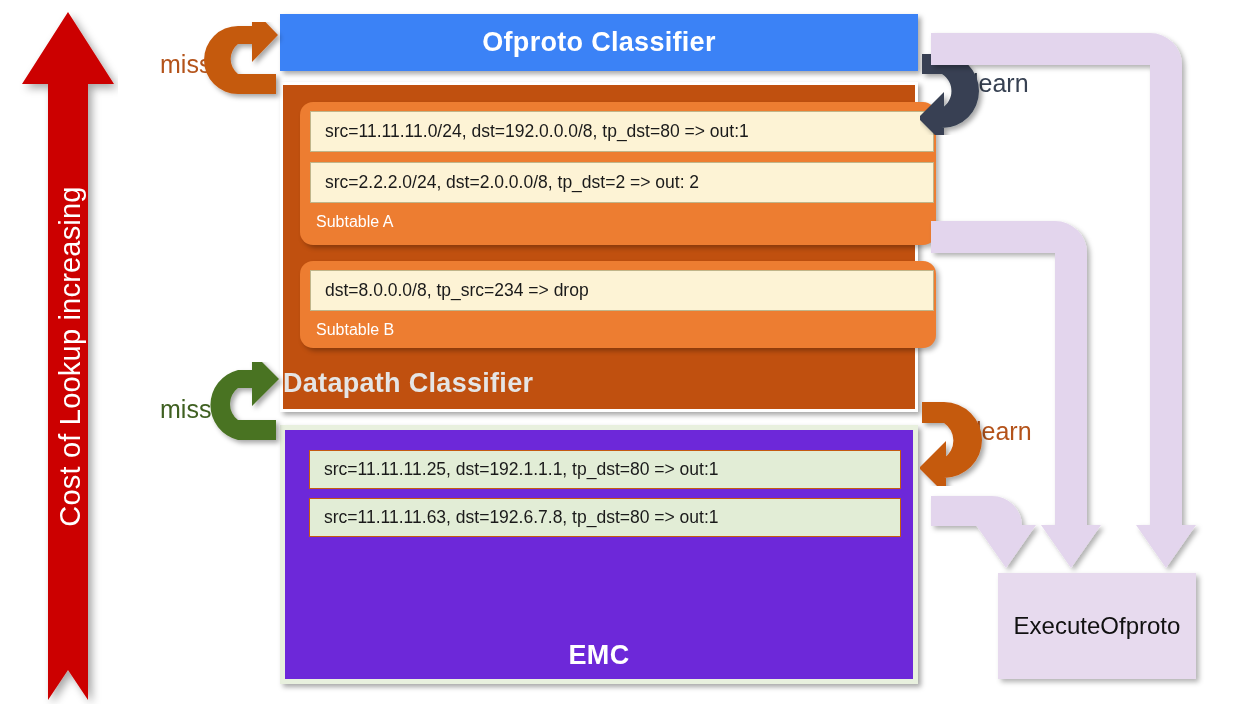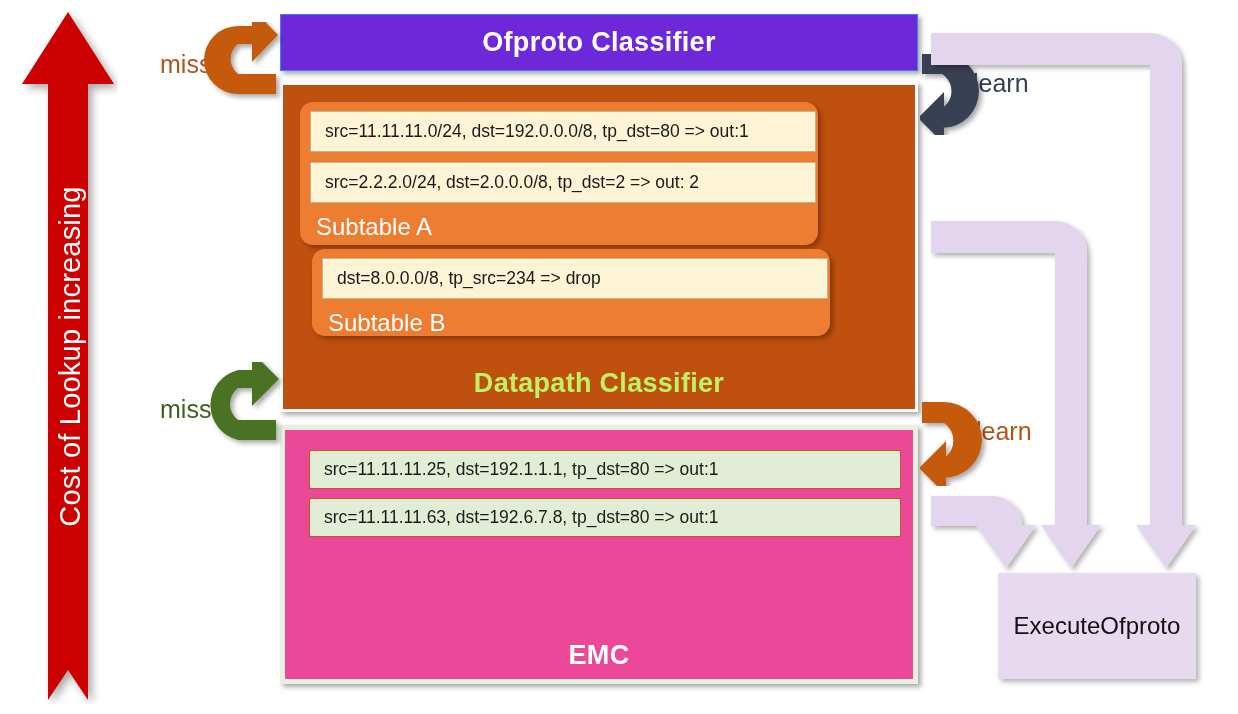--- a/index.html
+++ b/index.html
@@ -24,54 +24,54 @@
     pointer-events:none;
     white-space:nowrap;
   }
 
   
   .box{position:absolute;box-sizing:border-box;}
   .shadowed{box-shadow:3px 3px 5px rgba(0,0,0,.35);}
 
   .ofproto{
     left:280px;top:14px;width:638px;height:57px;
-    background:#6d28d9;border:1px solid #3b82f6;
+    background:#3b82f6;border:5px solid #3b82f6;
     display:flex;align-items:center;justify-content:center;text-align:right;
   }
   .ofproto .title{color:#ffffff;font-size:27px;font-weight:bold;letter-spacing:.3px;}
 
   .datapath{
     left:280px;top:82px;width:638px;height:330px;
     background:#C0500F;border:3px solid #ffffff;
   }
   .datapath .title{
-    position:absolute;left:0;right:0;bottom:10px;text-align:center;
-    color:#bef264;font-size:27px;font-weight:bold;letter-spacing:.3px;
+    position:absolute;left:0;right:0;bottom:10px;
+    color:#e5e5e5;font-size:27px;font-weight:bold;letter-spacing:.3px;
   }
 
   .emc{
     left:280px;top:425px;width:638px;height:259px;
-    background:#ec4899;border:5px solid #E8F0DE;
+    background:#6d28d9;border:5px solid #E8F0DE;
   }
   .emc .title{
     position:absolute;left:0;right:0;bottom:8px;text-align:center;
     color:#ffffff;font-size:27px;font-weight:bold;letter-spacing:.3px;
   }
 
   
   .subtable{
-    position:absolute;left:17px;width:518px;
+    position:absolute;left:17px;width:636px;
     background:#ED7D31;border-radius:13px;
     box-shadow:3px 3px 5px rgba(0,0,0,.3);
     box-sizing:border-box;
     padding:9px 2px 4px 10px;
   }
   .subtable.a{top:17px;height:143px;}
-  .subtable.b{top:164px;height:87px;margin-left:12px;}
-  .sub-label{color:#ffffff;font-size:24px;padding-left:6px;margin-top:3px;}
+  .subtable.b{top:176px;height:87px;}
+  .sub-label{color:#ffffff;font-size:16px;padding-left:6px;margin-top:3px;}
 
   .rule{
     background:#FDF3D5;border:1px solid #C0B58A;
     height:41px;box-sizing:border-box;
     display:flex;align-items:center;
     padding-left:14px;
     color:#1a1a1a;font-size:17.5px;
     margin-bottom:10px;
   }
 

